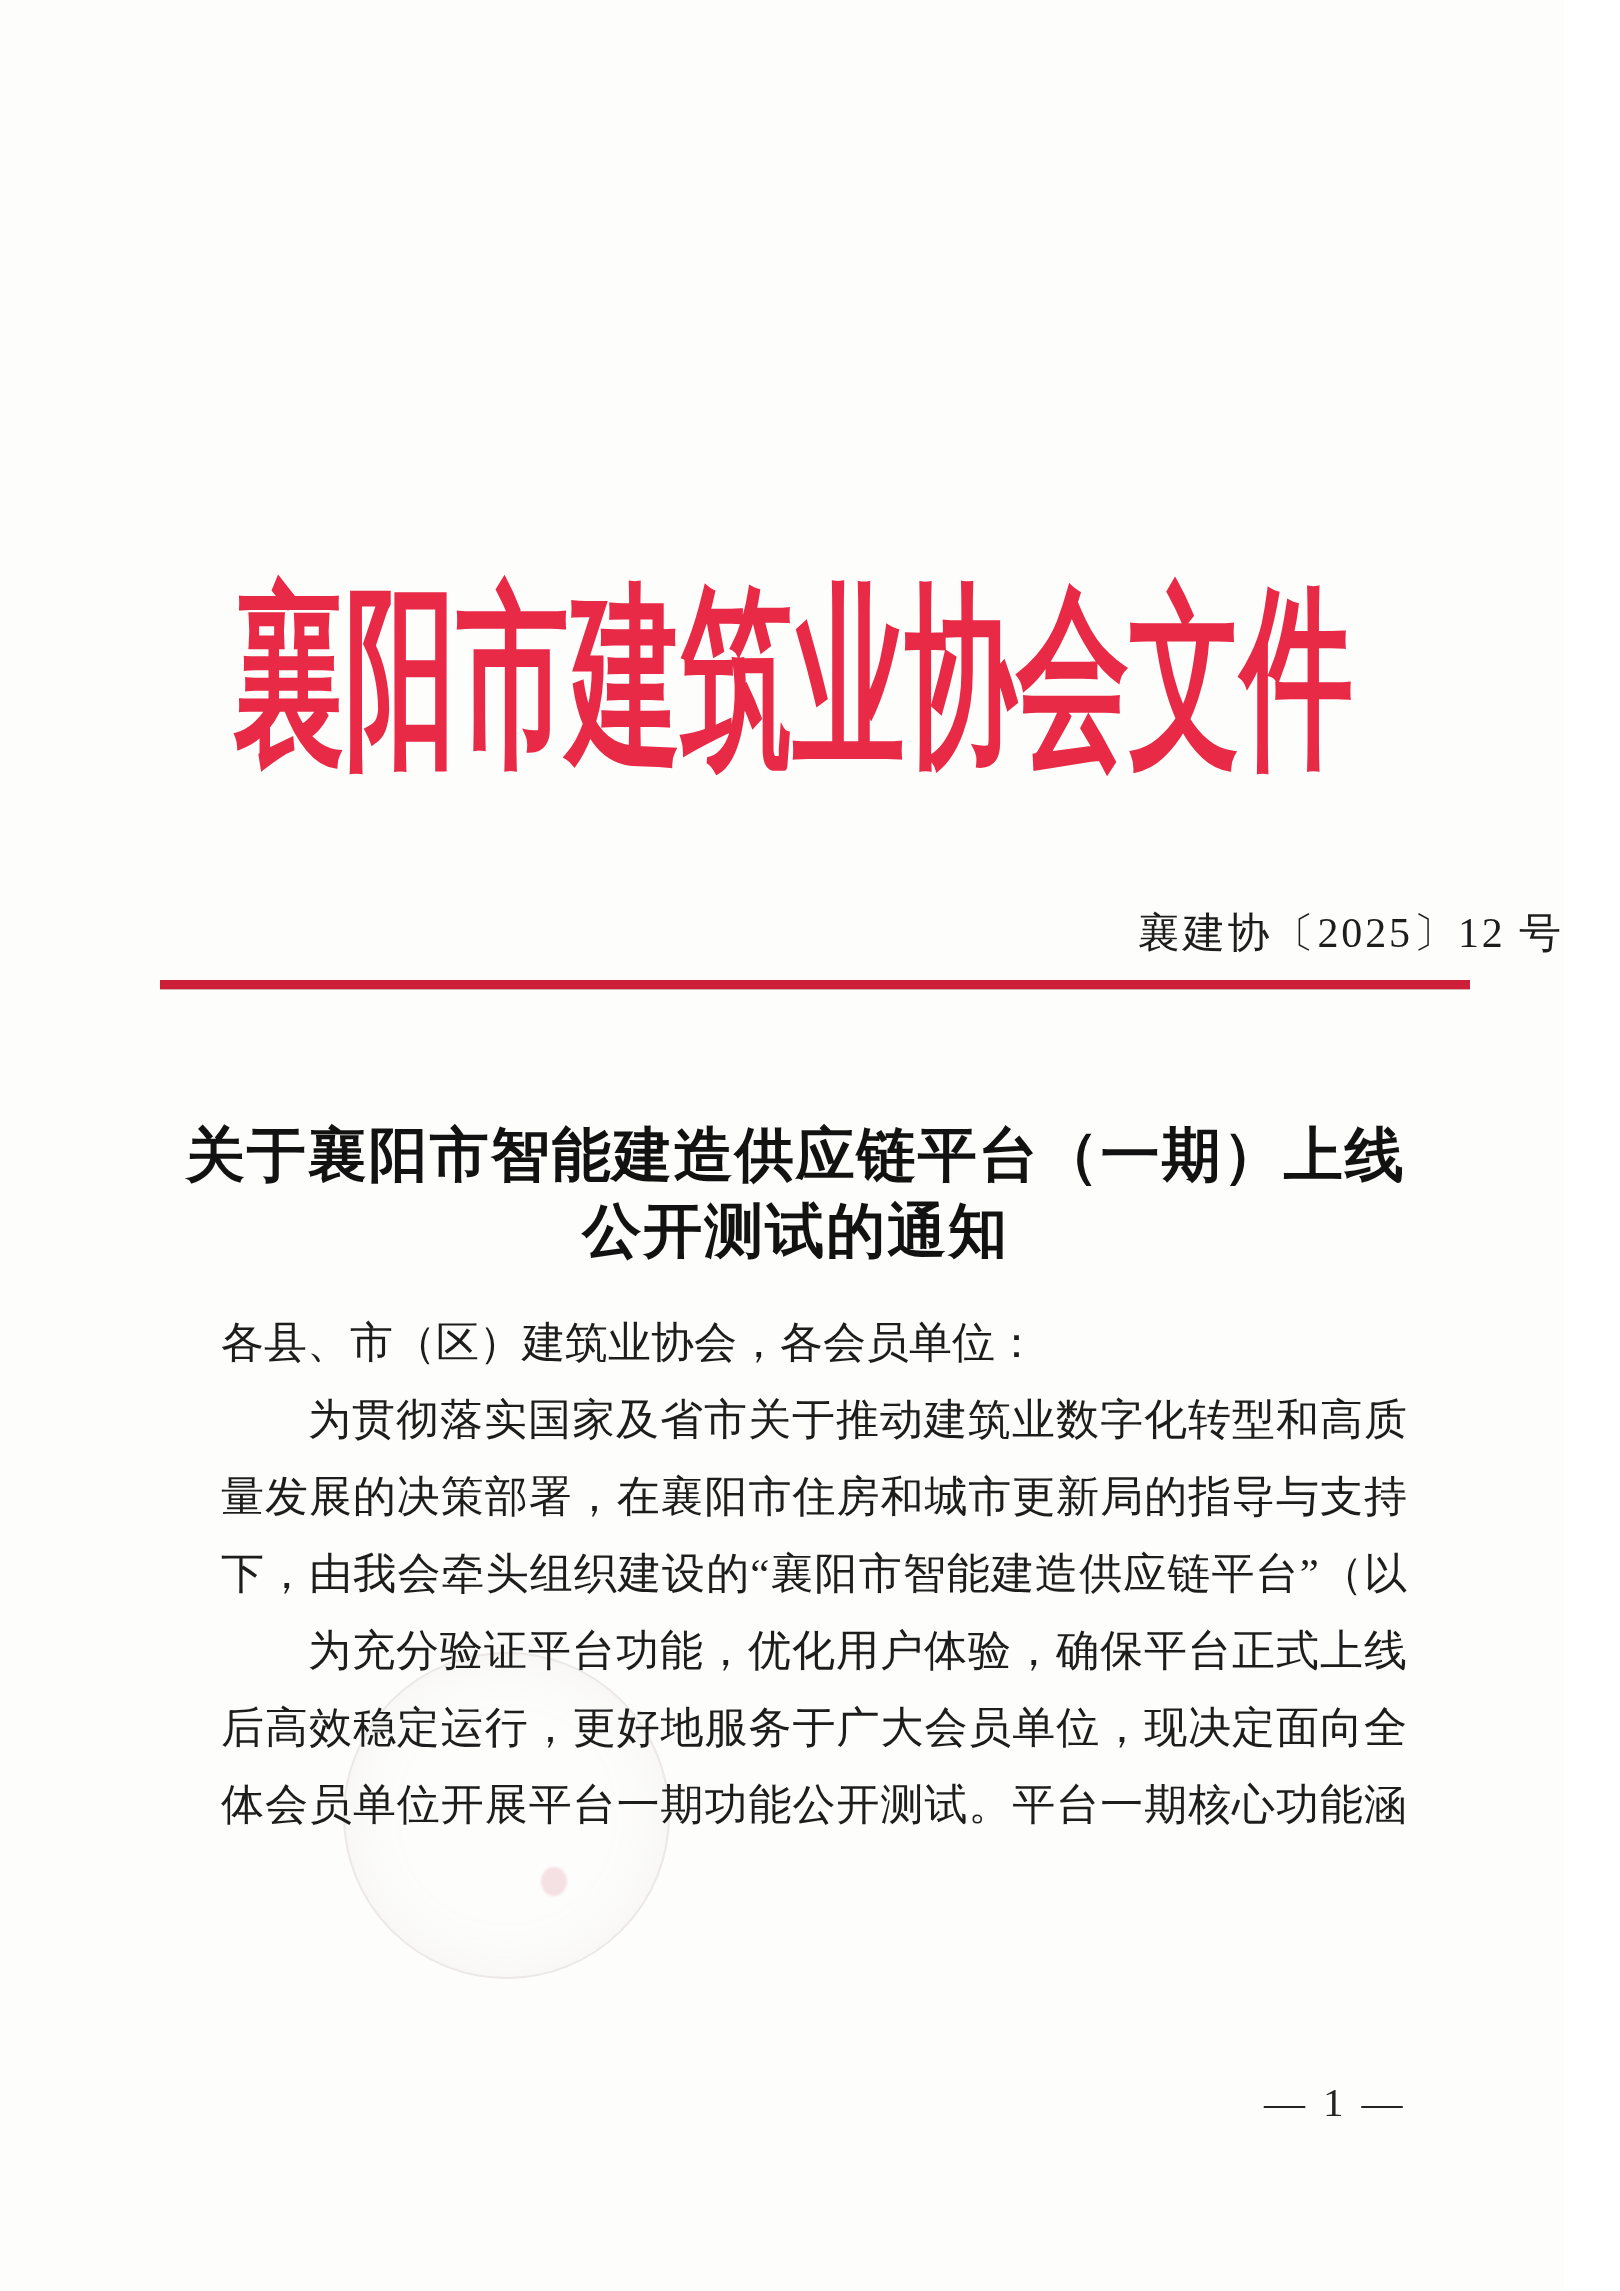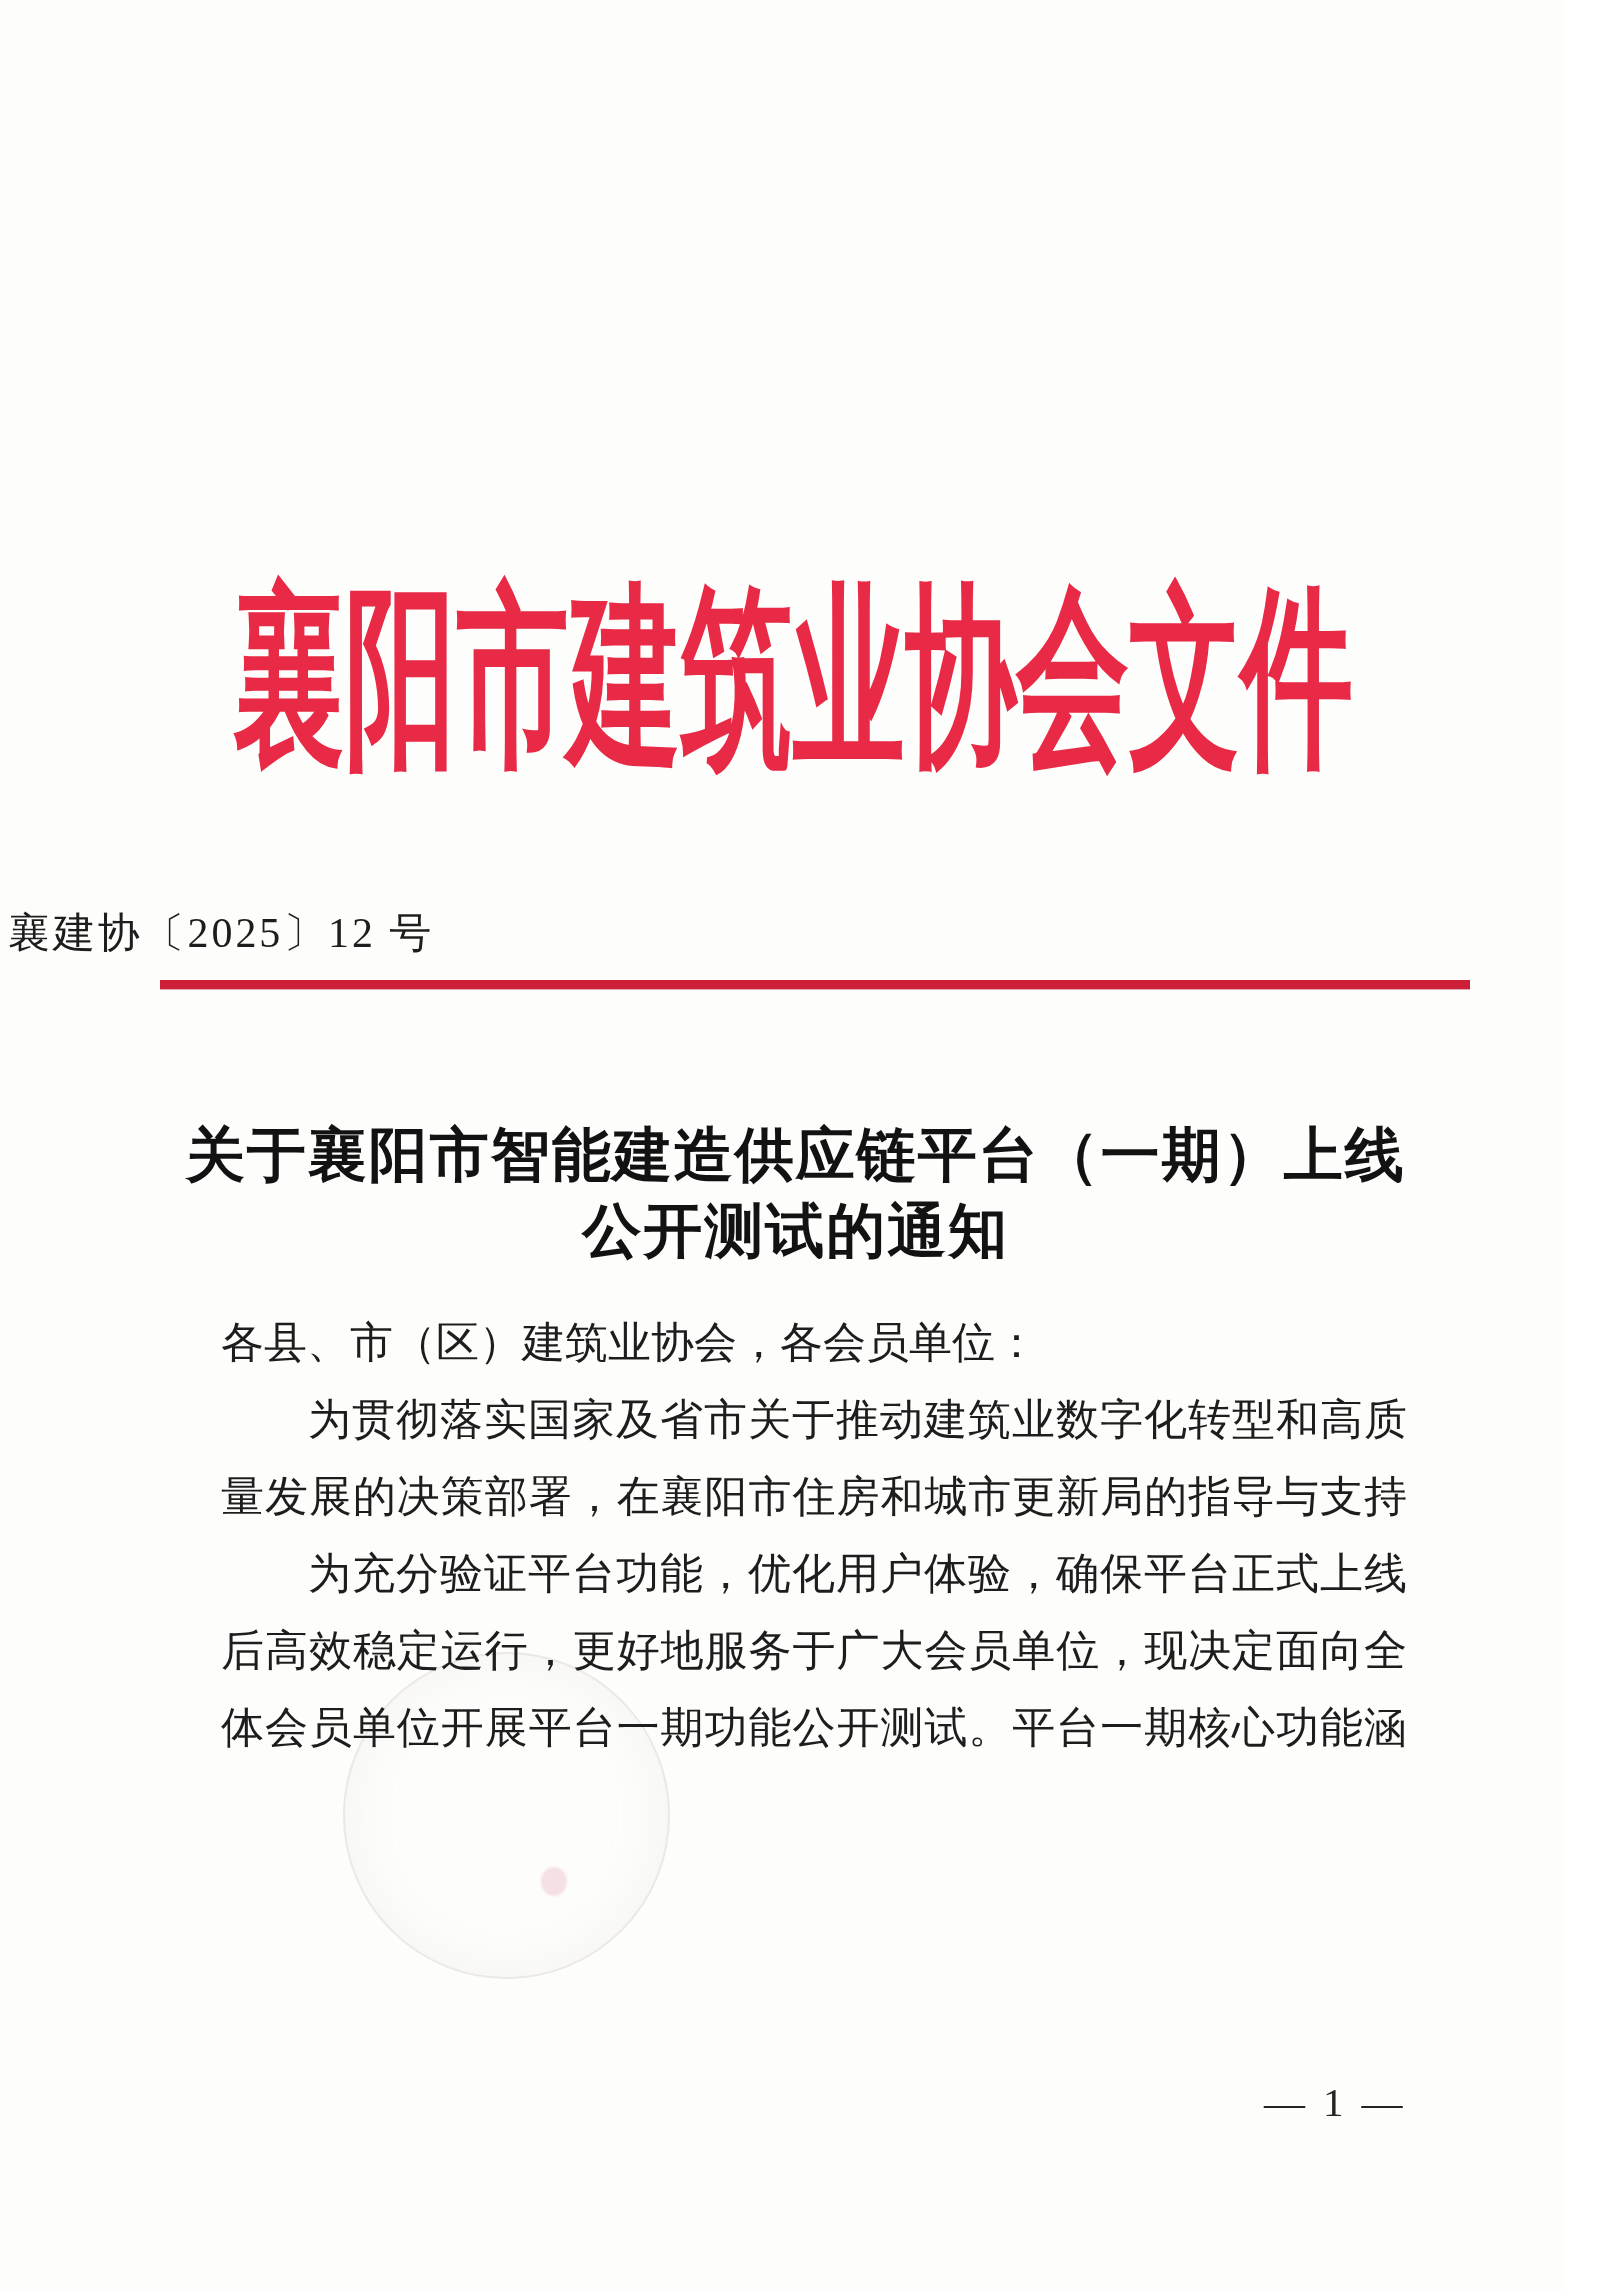--- a/index.html
+++ b/index.html
@@ -35,23 +35,23 @@
     color: var(--red-masthead);
     transform: scaleY(1.75);
     transform-origin: top center;
     white-space: nowrap;
   }
 
   
   .doc-number {
     position: absolute;
     top: 908px;
-    left: 8px;
+    left: 0;
     width: 100%;
-    text-align: left;
+    text-align: right;
     font-size: 42px;
     line-height: 51px;
     letter-spacing: 2.9px;
     color: var(--ink);
     white-space: nowrap;
   }
 
   
   .red-rule {
     position: absolute;
@@ -153,20 +153,21 @@
   </div>
 
   <div class="seal-ghost"></div>
   <div class="seal-ghost-dot"></div>
 
   <div class="body-block">
     <div class="bline">各县、市（区）建筑业协会，各会员单位：</div>
 
     <div class="bline jf ind">为贯彻落实国家及省市关于推动建筑业数字化转型和高质</div>
     <div class="bline jf">量发展的决策部署，在襄阳市住房和城市更新局的指导与支持</div>
+    <div class="bline jf">下，由我会牵头组织建设的“襄阳市智能建造供应链平台”（以</div>
 
     <div class="bline jf ind">为充分验证平台功能，优化用户体验，确保平台正式上线</div>
     <div class="bline jf">后高效稳定运行，更好地服务于广大会员单位，现决定面向全</div>
     <div class="bline jf">体会员单位开展平台一期功能公开测试。平台一期核心功能涵</div>
   </div>
 
   <div class="page-number">— 1 —</div>
 
 </div>
 

